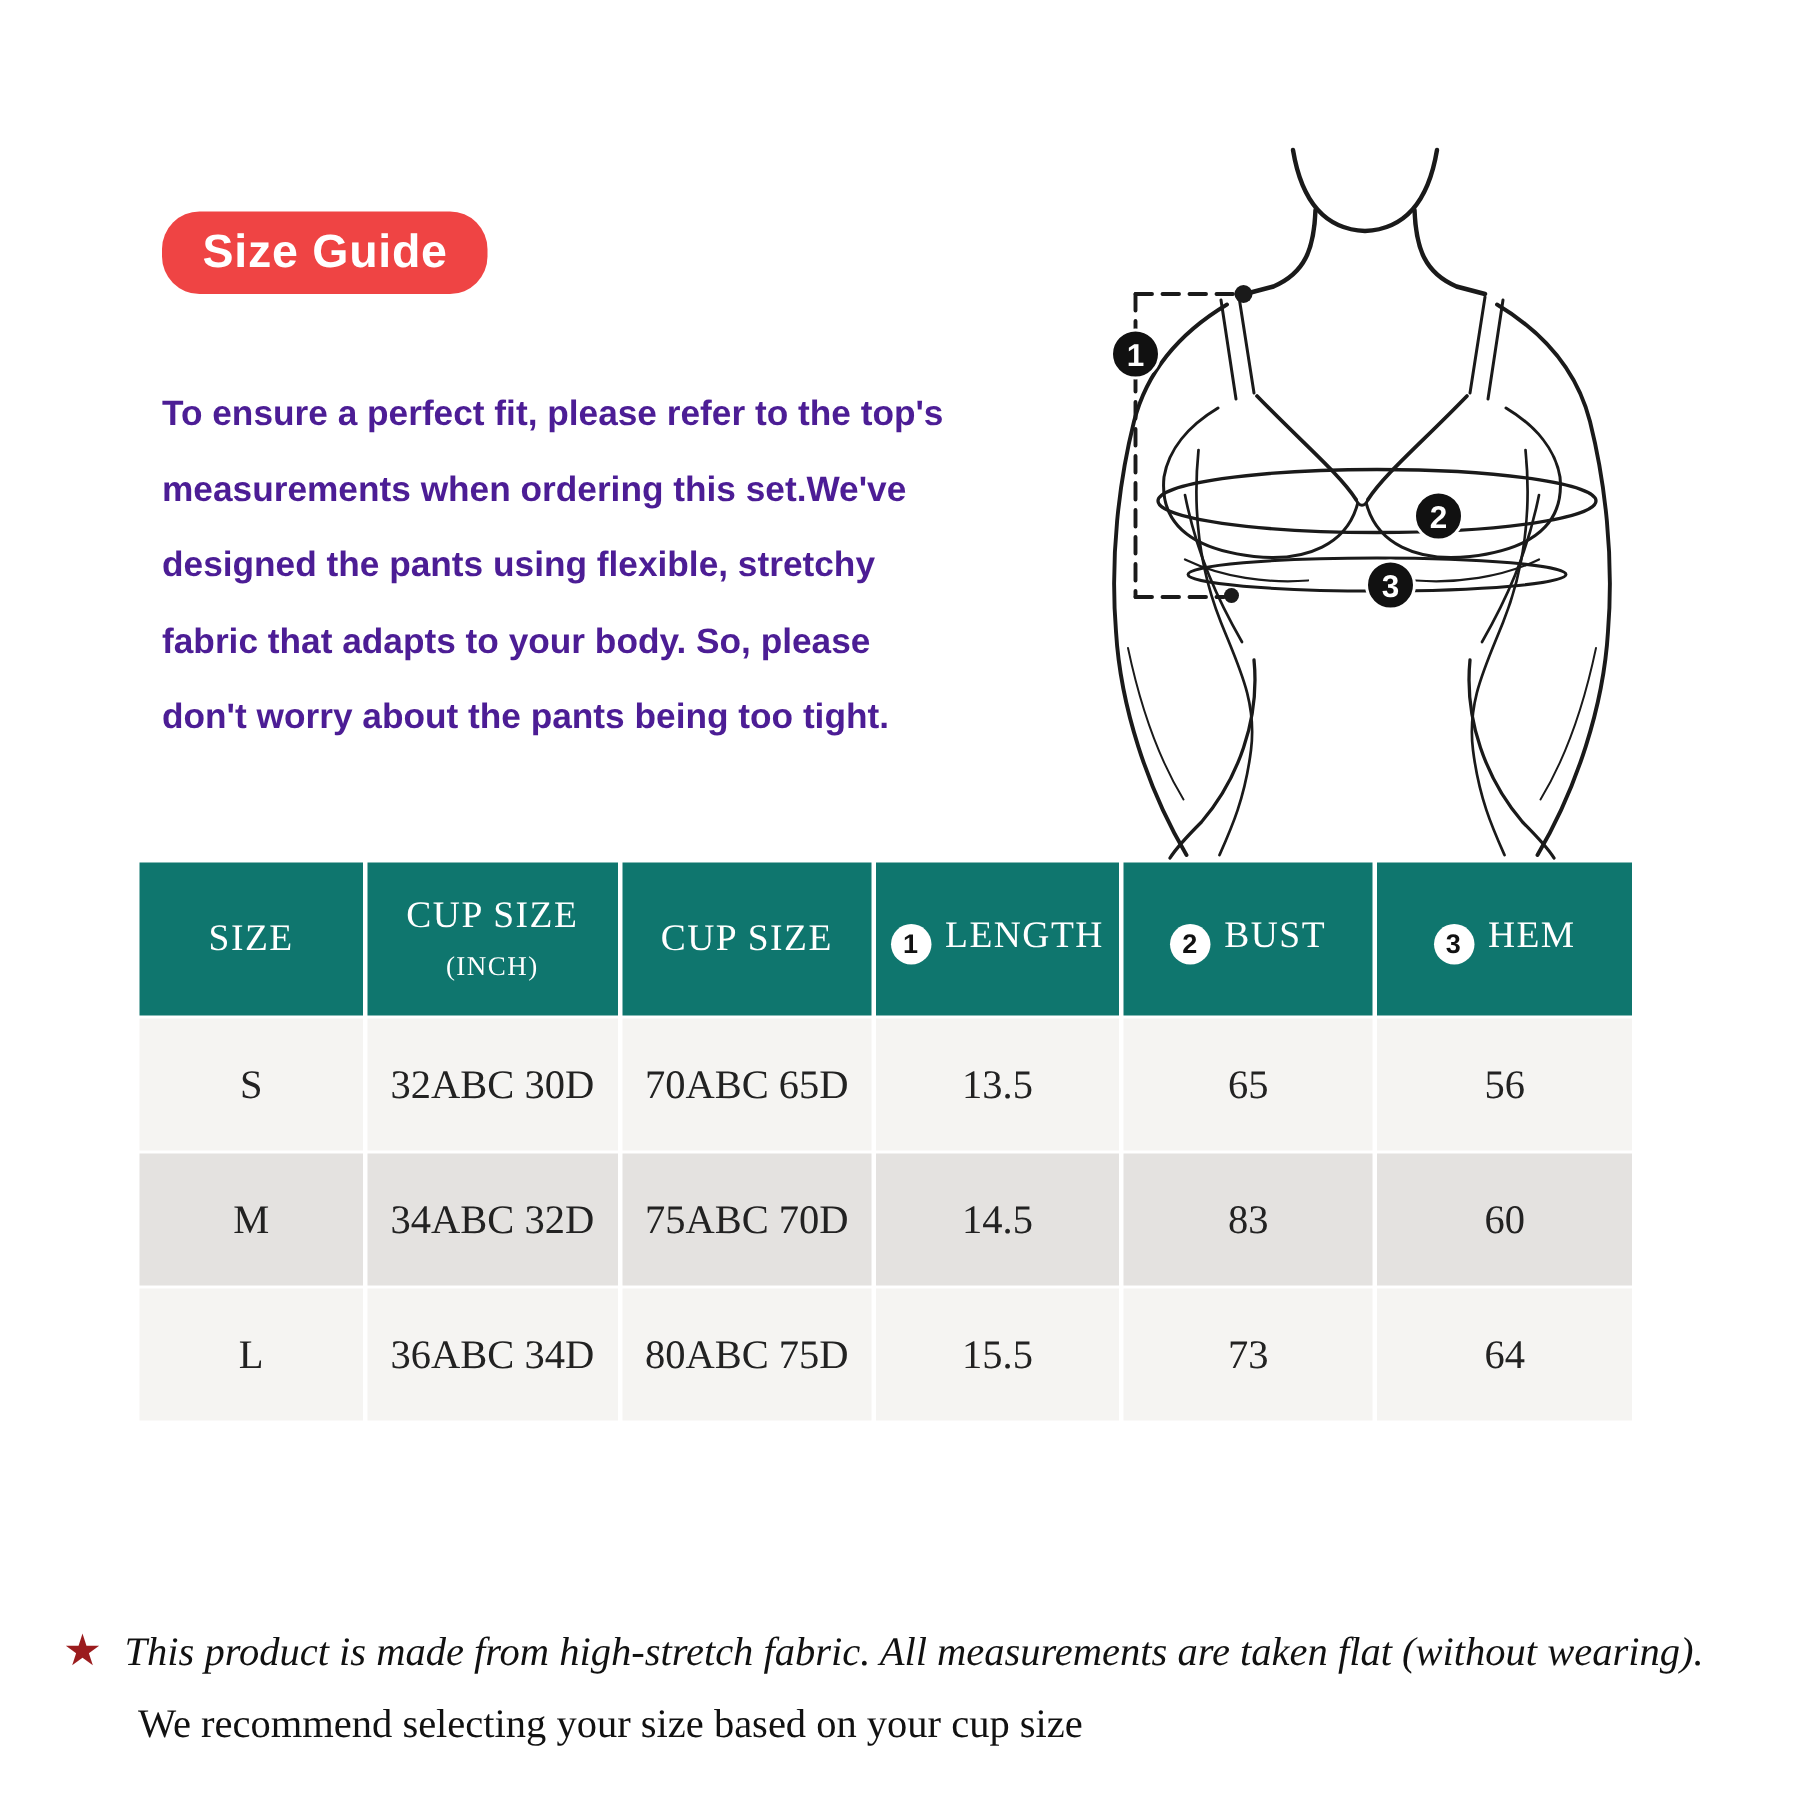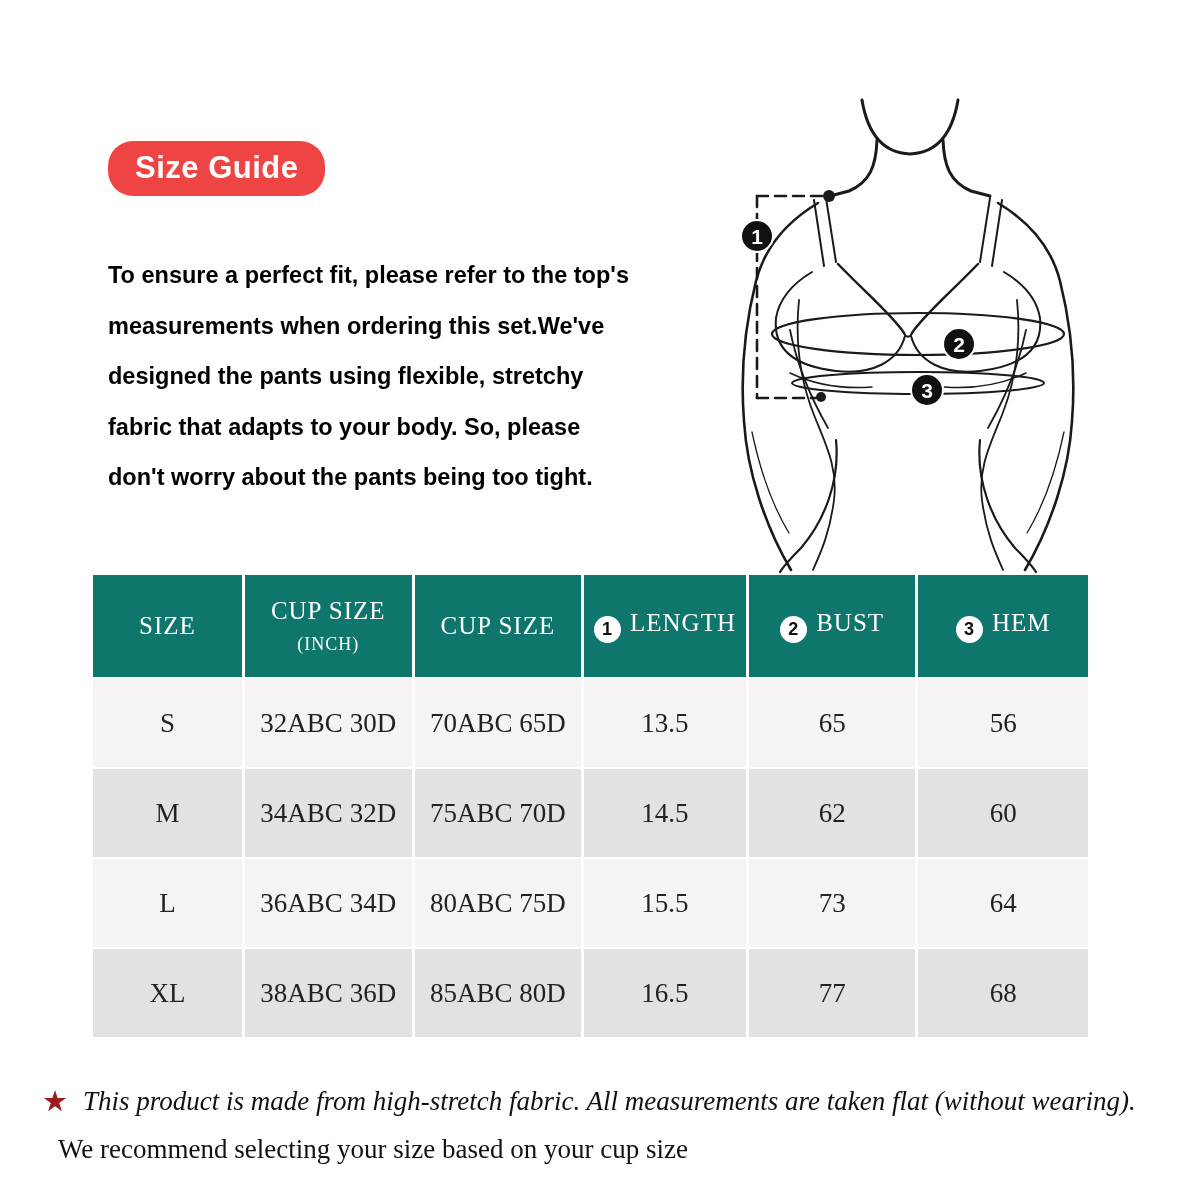--- a/index.html
+++ b/index.html
@@ -12,21 +12,21 @@
   .badge{
     position:absolute;left:108px;top:141px;
     background:#ef4444;color:#ffffff;
     font-size:31px;font-weight:bold;letter-spacing:.5px;
     padding:9px 27px 10px 27px;border-radius:25px;
   }
 
   
   .intro{
     position:absolute;left:108px;top:250px;width:610px;
-    color:#000000;font-size:23.5px;font-weight:bold;
+    color:#4c1d95;font-size:23.5px;font-weight:bold;
   }
   .intro .line{line-height:50.5px;white-space:nowrap;}
 
   
   .figure{position:absolute;left:690px;top:55px;width:450px;height:520px;}
   .figure svg{display:block;width:100%;height:100%;}
 
   
   .size-table{
     position:absolute;left:90px;top:573px;width:1001px;
@@ -53,21 +53,21 @@
   .size-table tr.dark td{background:#e4e2e0;}
 
   
   .footnote{
     position:absolute;left:42px;top:1083px;width:1135px;
     font-family:"Liberation Serif",serif;font-size:27px;color:#111111;
   }
   .footnote .row1{display:flex;align-items:flex-start;}
   .footnote .star{color:#9b1c1e;font-size:29px;line-height:36px;margin-right:15px;}
   .footnote .l1{line-height:36px;font-style:italic;}
-  .footnote .l2{line-height:36px;margin-left:16px;margin-top:12px;}
+  .footnote .l2{line-height:36px;margin-left:50px;margin-top:12px;}
 </style>
 </head>
 <body>
 
 <div class="badge">Size Guide</div>
 
 <div class="intro">
   <div class="line">To ensure a perfect fit, please refer to the top's</div>
   <div class="line">measurements when ordering this set.We've</div>
   <div class="line">designed the pants using flexible, stretchy</div>
@@ -174,39 +174,31 @@
       <td>70ABC 65D</td>
       <td>13.5</td>
       <td>65</td>
       <td>56</td>
     </tr>
     <tr class="dark">
       <td>M</td>
       <td>34ABC 32D</td>
       <td>75ABC 70D</td>
       <td>14.5</td>
-      <td>62</td>
+      <td>83</td>
       <td>60</td>
     </tr>
     <tr class="light">
       <td>L</td>
       <td>36ABC 34D</td>
       <td>80ABC 75D</td>
       <td>15.5</td>
       <td>73</td>
       <td>64</td>
     </tr>
-    <tr class="dark">
-      <td>XL</td>
-      <td>38ABC 36D</td>
-      <td>85ABC 80D</td>
-      <td>16.5</td>
-      <td>77</td>
-      <td>68</td>
-    </tr>
   </tbody>
 </table>
 
 <div class="footnote">
   <div class="row1">
     <span class="star">★</span>
     <span class="l1">This product is made from high-stretch fabric. All measurements are taken flat (without wearing).</span>
   </div>
   <div class="l2">We recommend selecting your size based on your cup size</div>
 </div>

